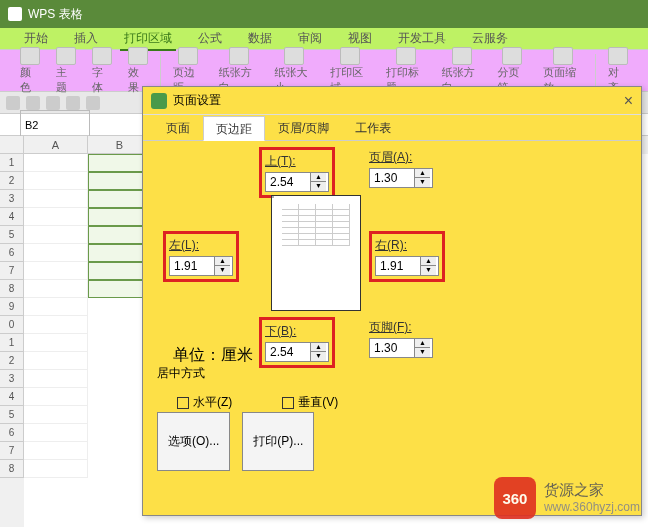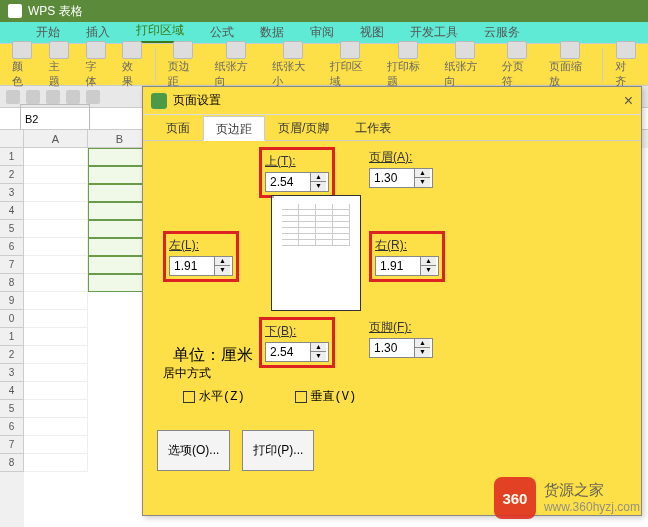--- a/index.html
+++ b/index.html
@@ -1,28 +1,28 @@
 <!DOCTYPE html>
 <html><head>
 <meta charset="utf-8">
 <style>
 * { box-sizing: border-box; margin: 0; padding: 0; }
 body { font-family: "Microsoft YaHei", sans-serif; font-size: 12px; background: #f0f0f0; width: 648px; height: 527px; overflow: hidden; position: relative; }
 
 
-.titlebar { background: #5a8a3a; color: #fff; height: 22px; display: flex; align-items: center; padding: 0 8px; }
+.titlebar { background: #5a8a3a; color: #fff; height: 28px; display: flex; align-items: center; padding: 0 8px; }
 .titlebar .logo { width: 14px; height: 14px; background: #fff; border-radius: 2px; margin-right: 6px; }
 
 
-.ribbon-tabs { background: #5eead4; height: 22px; display: flex; align-items: flex-end; padding: 0 32px; gap: 18px; border-bottom: 1px solid #ccc; }
+.ribbon-tabs { background: #bef264; height: 22px; display: flex; align-items: flex-start; padding: 0 20px; gap: 18px; border-bottom: 1px solid #ccc; }
 .ribbon-tabs span { color: #555; cursor: pointer; padding: 2px 4px; }
 .ribbon-tabs span.active { color: #3a7a1a; border-bottom: 2px solid #3a7a1a; }
 
 
-.toolbar { background: #fde047; height: 42px; display: flex; align-items: center; padding: 0 6px; gap: 4px; border-bottom: 1px solid #ccc; font-size: 11px; color: #666; }
+.toolbar { background: #f0abfc; height: 42px; display: flex; align-items: center; padding: 0 14px; gap: 4px; border-bottom: 1px solid #ccc; font-size: 11px; color: #666; }
 .tool-group { display: flex; flex-direction: column; align-items: center; padding: 0 6px; }
 .tool-icon { width: 20px; height: 18px; background: #ddd; border: 1px solid #bbb; border-radius: 2px; }
 .tool-sep { width: 1px; height: 34px; background: #ccc; margin: 0 2px; }
 
 
 .qat { background: #e8e8e8; height: 22px; display: flex; align-items: center; padding: 0 6px; gap: 6px; border-bottom: 1px solid #ccc; }
 .qat-icon { width: 14px; height: 14px; background: #ccc; border-radius: 2px; }
 
 
 .fbar { background: #fff; height: 22px; display: flex; align-items: center; border-bottom: 1px solid #ccc; }
@@ -61,27 +61,27 @@
 .redbox { border: 3px solid #d22; padding: 3px; }
 
 
 .preview { position: absolute; left: 128px; top: 54px; width: 90px; height: 116px; border: 1px solid #333; background: #fff; }
 .preview::before, .preview::after { content: ""; position: absolute; border: 1px dashed #aaa; }
 .preview-inner { position: absolute; left: 10px; top: 8px; right: 10px; bottom: 8px; }
 .preview-inner .row { height: 6px; border-bottom: 1px solid #ccc; display: flex; }
 .preview-inner .row span { flex: 1; border-right: 1px solid #ccc; }
 
 .unit { position: absolute; left: 30px; top: 204px; font-size: 16px; }
-.centergrp { position: absolute; left: 20px; top: 224px; font-size: 12px; font-family: Liberation Mono, monospace; }
-.centergrp .opts { margin-top: 6px; margin-left: 20px; display: flex; gap: 50px; }
+.centergrp { position: absolute; left: 14px; top: 224px; font-size: 12px; }
+.centergrp .opts { margin-top: 12px; margin-left: 20px; display: flex; gap: 50px; }
 .chk { display: flex; align-items: center; gap: 4px; }
 .chk .box { width: 12px; height: 12px; border: 1px solid #333; }
 
 .dlg-foot { position: absolute; bottom: 10px; left: 14px; display: flex; gap: 12px; }
-.btn { border: 1px solid #888; background: #f4f4f4; padding: 11px 10px; font-size: 12px; cursor: pointer; }
+.btn { border: 1px solid #888; background: #f4f4f4; padding: 20px 10px; font-size: 12px; cursor: pointer; }
 
 
 .wm { position: absolute; right: 8px; bottom: 8px; display: flex; align-items: center; gap: 8px; opacity: .9; }
 .wm .sq { width: 42px; height: 42px; background: #e03020; border-radius: 8px; color: #fff; font-weight: bold; display: flex; align-items: center; justify-content: center; font-size: 15px; }
 .wm .txt { color: #888; font-size: 12px; line-height: 1.3; }
 .wm .txt .big { color: #555; font-size: 15px; }
 </style>
 </head>
 <body>
 

